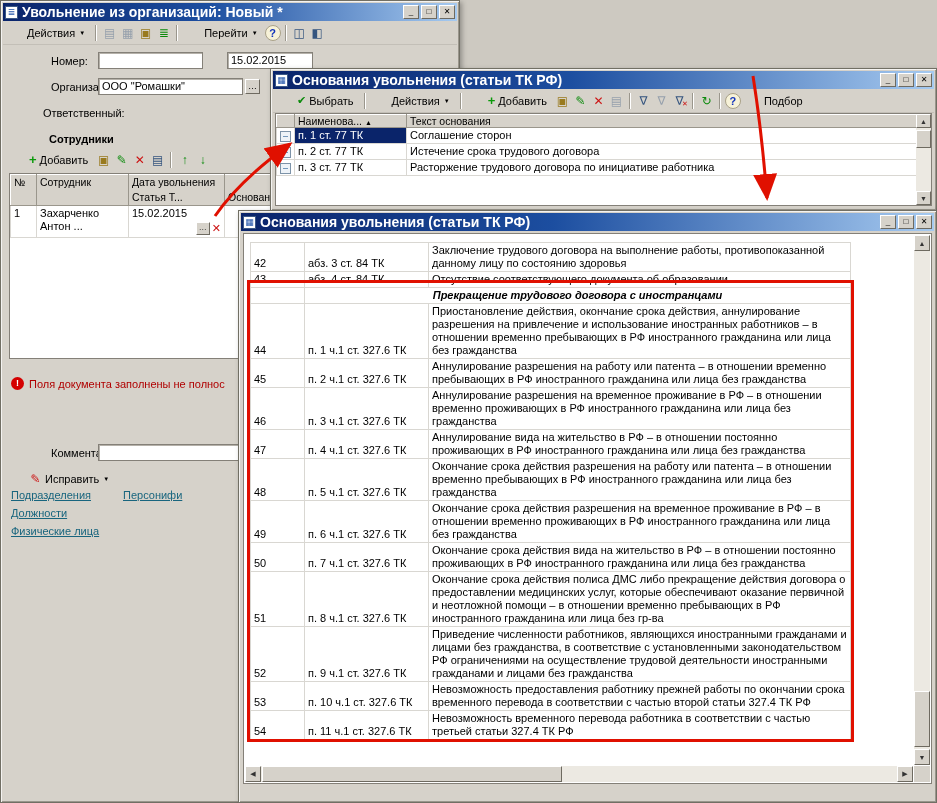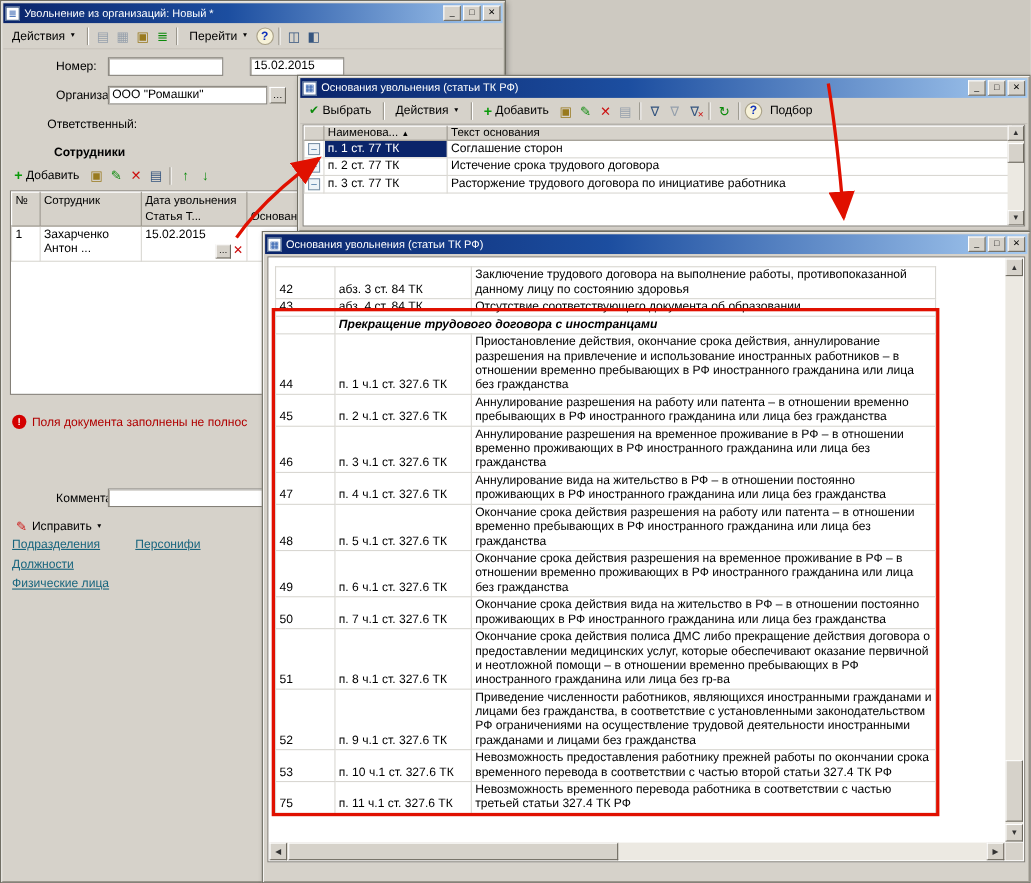--- a/index.html
+++ b/index.html
@@ -5,30 +5,30 @@
   * { margin:0; padding:0; box-sizing:border-box; }
   html,body { width:937px; height:803px; }
   body { font-family:"Liberation Sans","DejaVu Sans",sans-serif; font-size:11px; background:#cdc9c1; overflow:hidden; }
   #screen { position:relative; width:937px; height:803px; background:#cdc9c1; }
 
   .window { position:absolute; background:#d6d2ca; border:1px solid #716f64;
             box-shadow: inset 1px 1px 0 #f4f3f1, inset -1px -1px 0 #9a968c, 2px 2px 5px rgba(0,0,0,.3);
             padding:2px; display:flex; flex-direction:column; }
   .titlebar { height:18px; flex:0 0 18px; display:flex; align-items:center; gap:4px; padding:0 2px;
               background:linear-gradient(90deg,#0a246a 0%,#1c4ea0 45%,#a6caf0 100%); }
-  .titletext { color:#fff; font-weight:normal; font-size:10px; flex:1; white-space:nowrap; overflow:hidden; }
+  .titletext { color:#fff; font-weight:bold; font-size:14px; flex:1; white-space:nowrap; overflow:hidden; }
   .titleicon { width:13px; height:13px; background:#fff; border:1px solid #3a5785; color:#2255aa;
                font-size:9px; line-height:11px; text-align:center; flex:0 0 13px; }
   .winbtns { display:flex; gap:2px; }
   .winbtn { width:16px; height:14px; background:#d6d2ca; border:1px solid; border-color:#fff #6e6a60 #6e6a60 #fff;
             font-size:8px; line-height:1; display:flex; align-items:center; justify-content:center; font-family:inherit; }
 
   .toolbar { flex:0 0 24px; display:flex; align-items:center; padding:0 2px; gap:1px; border-bottom:1px solid #c3bfb7; }
   .tbtn { display:flex; align-items:center; gap:3px; padding:2px 5px; font-size:11px; background:transparent;
-          border:1px solid transparent; font-family:inherit; white-space:nowrap; }
+          border:1px solid transparent; font-family:inherit; white-space:nowrap;margin-left:16px; }
   .dd { font-size:6px; margin-left:1px; }
   .tsep { width:0; height:16px; border-left:1px solid #9a968c; border-right:1px solid #fff; margin:0 3px; }
   .ic { width:17px; height:17px; display:flex; align-items:center; justify-content:center; font-size:12px; position:relative; }
   .dis { opacity:.4; }
   .green { color:#0a8a0a; } .red { color:#cc1111; } .navy { color:#35557f; } .amber { color:#997a1e; }
   .plus { color:#0a9a0a; font-weight:bold; font-size:13px; }
   .help { width:16px; height:16px; border-radius:50%; background:#f7f2d8; border:1px solid #a9a188;
           color:#1133bb; font-weight:bold; font-size:11px; display:flex; align-items:center; justify-content:center; }
   .mini-x { position:absolute; right:0; bottom:1px; font-size:7px; color:#cc1111; font-weight:bold; }
 
@@ -50,21 +50,21 @@
   .cell-editor { display:flex; align-items:center; justify-content:flex-end; gap:2px; height:16px; }
   .mini-btn { width:14px; height:13px; background:#d6d2ca; border:1px solid; border-color:#fff #6e6a60 #6e6a60 #fff;
               font-size:8px; line-height:10px; text-align:center; }
   .clear-x { color:#cc1111; font-weight:bold; font-size:11px; }
 
   .rowico { width:11px; height:11px; border:1px solid #7d93a8; background:#eef3f8; color:#336699;
             font-size:9px; line-height:8px; text-align:center; display:inline-block; }
   tr.selected td.c-name { background:#0a246a; color:#fff; }
 
   #detail-table td.c-num, #detail-table td.c-aname { vertical-align:bottom; }
-  #detail-table td.c-group { text-align:left; font-style:italic; font-weight:bold; }
+  #detail-table td.c-group { text-align:center; font-style:italic; font-weight:bold; }
   #detail-table td { line-height:13px; }
 
   .warnrow { position:absolute; display:flex; align-items:center; gap:5px; }
   .warnico { width:13px; height:13px; border-radius:50%; background:#d40000; color:#fff; font-weight:bold;
              font-size:9px; line-height:13px; text-align:center; flex:0 0 13px; }
   .warntext { color:#b00000; }
   .link { position:absolute; color:#18657e; text-decoration:underline; white-space:nowrap; cursor:pointer;text-align:center; }
 
   .sbv,.sbh { position:absolute; background:#ece9e2; }
   .sb-btn { position:absolute; width:16px; height:16px; background:#d6d2ca; border:1px solid;
@@ -376,21 +376,21 @@
               <td class="c-num">52</td>
               <td class="c-aname">п. 9 ч.1 ст. 327.6 ТК</td>
               <td class="c-atext">Приведение численности работников, являющихся иностранными гражданами и лицами без гражданства, в соответствие с установленными законодательством РФ ограничениями на осуществление трудовой деятельности иностранными гражданами и лицами без гражданства</td>
             </tr>
               <tr>
               <td class="c-num">53</td>
               <td class="c-aname">п. 10 ч.1 ст. 327.6 ТК</td>
               <td class="c-atext">Невозможность предоставления работнику прежней работы по окончании срока временного перевода в соответствии с частью второй статьи 327.4 ТК РФ</td>
             </tr>
               <tr>
-              <td class="c-num">75</td>
+              <td class="c-num">54</td>
               <td class="c-aname">п. 11 ч.1 ст. 327.6 ТК</td>
               <td class="c-atext">Невозможность временного перевода работника в соответствии с частью третьей статьи 327.4 ТК РФ</td>
             </tr>
             </tbody>
         </table>
         <div id="red-box" style="top: 46px; height: 462px; left: 3px; width: 607px;"></div>
         <div class="sbv" style="right:1px;top:1px;width:16px;bottom:18px">
           <span class="sb-btn" style="top:0;left:0">▲</span>
           <span class="sb-thumb" style="left:0;width:16px;height:56px;bottom:18px"></span>
           <span class="sb-btn" style="bottom:0;left:0">▼</span>

